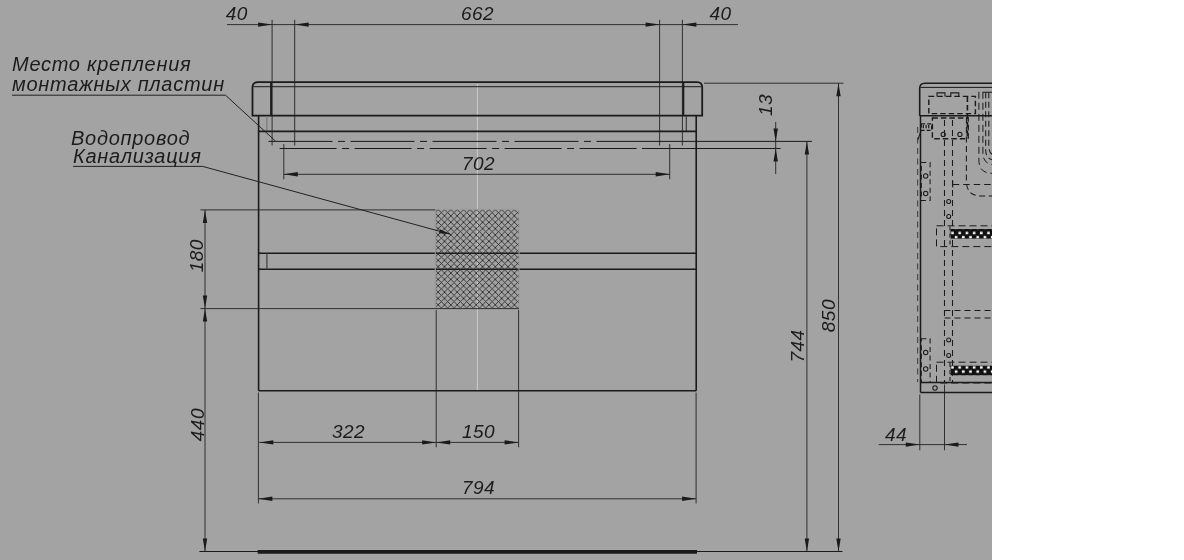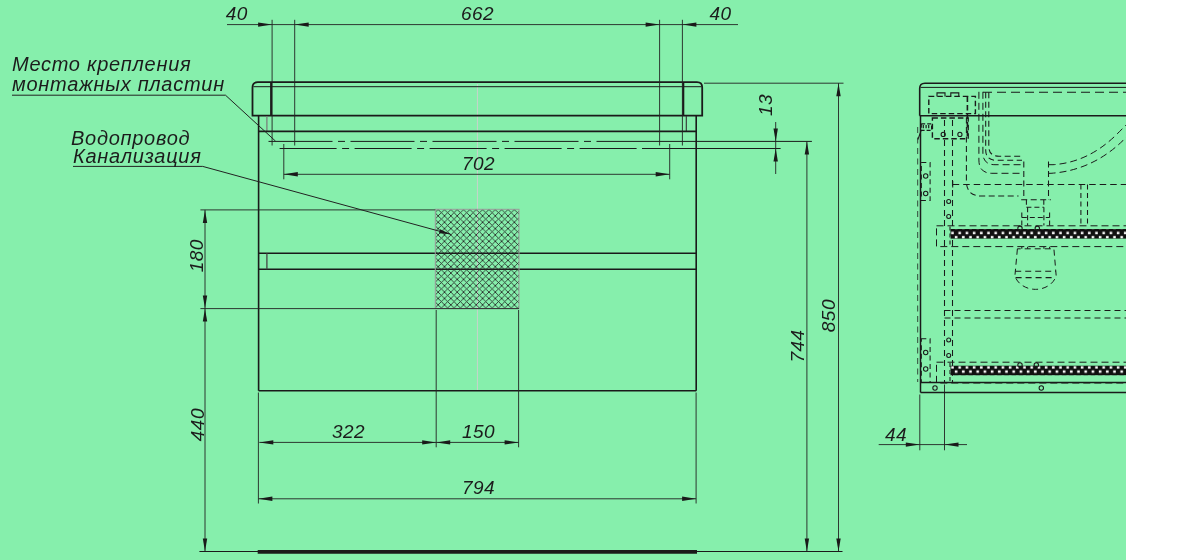--- a/index.html
+++ b/index.html
@@ -1,16 +1,16 @@
 <!DOCTYPE html>
 <html><head>
 <meta charset="utf-8">
 <style>
 html,body{margin:0;padding:0;background:#fff;}
-#wrap{position:relative;width:1126px;height:560px;background:#86efac;overflow:hidden;}
+#wrap{position:relative;width:992px;height:560px;background:#a3a3a3;overflow:hidden;}
 svg{position:absolute;top:0;left:0;}
 text{font-family:"Liberation Sans",sans-serif;font-style:italic;fill:#1c1c1c;}
 .dim{font-size:19px;letter-spacing:0.5px;}
 .lbl{font-size:20px;letter-spacing:0.72px;}
 </style>
 </head>
 <body>
 <div id="wrap">
 <svg width="1184" height="560" viewBox="0 0 1184 560">
 <defs>

